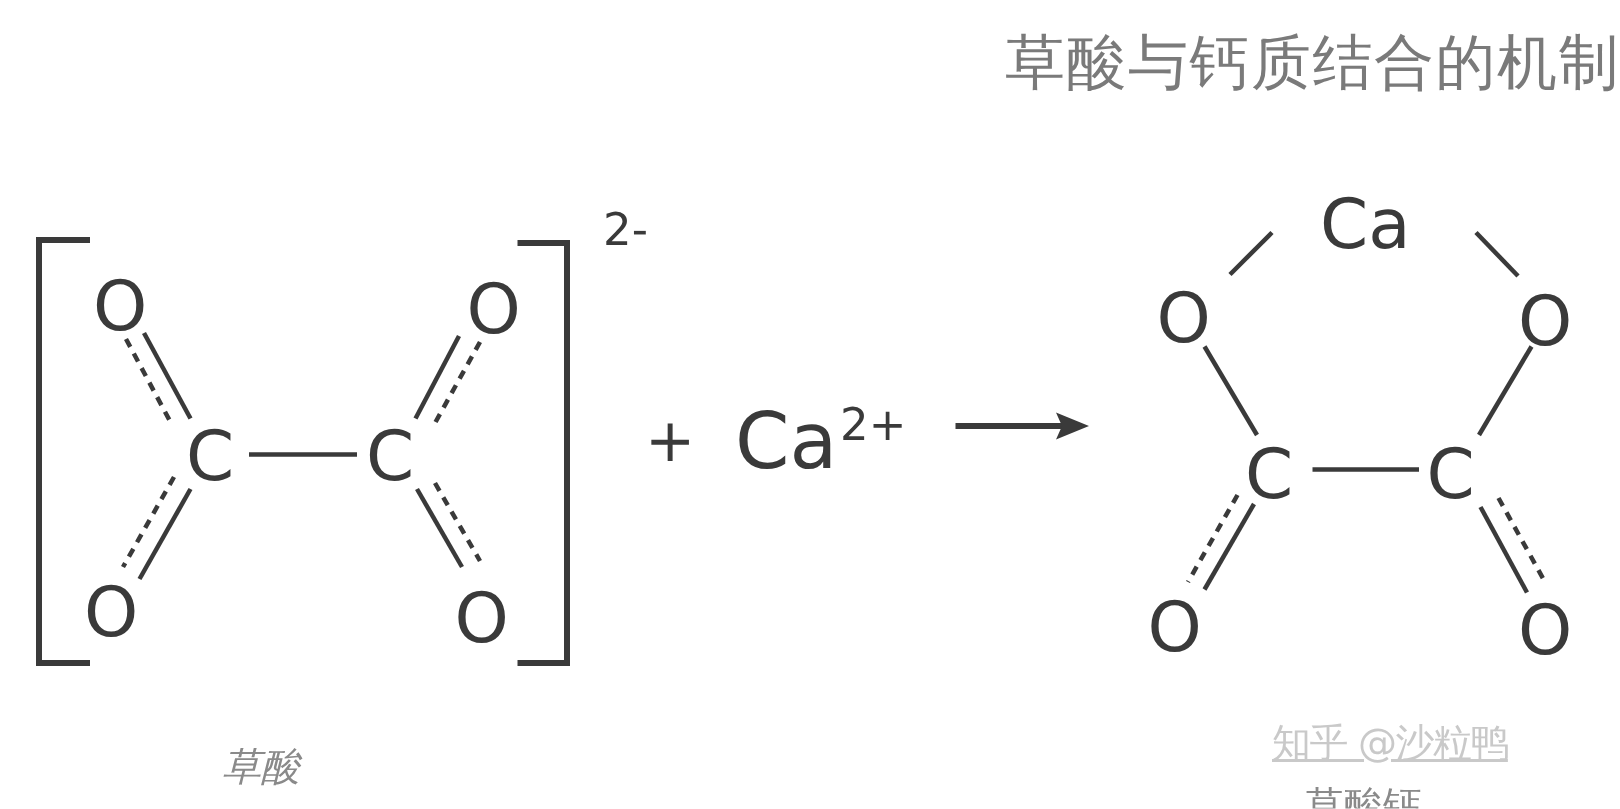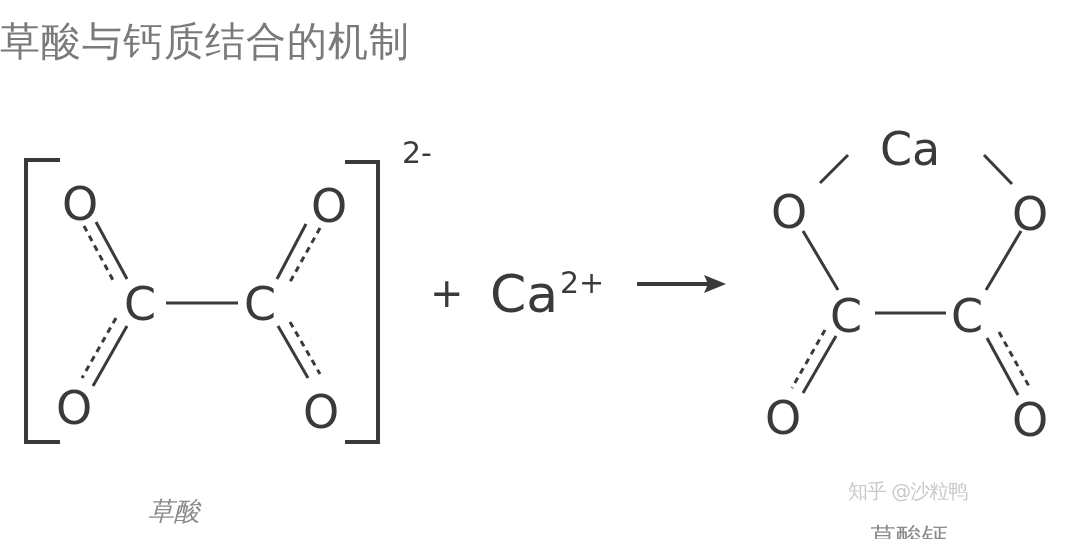--- a/index.html
+++ b/index.html
@@ -1,24 +1,24 @@
 <!DOCTYPE html>
 <html><head>
 <meta charset="utf-8">
 <style>
   html, body { margin:0; padding:0; background:#ffffff; }
   body { width:1080px; height:539px; position:relative; overflow:hidden;
          font-family:"DejaVu Sans", "Liberation Sans", sans-serif; color:#3a3a3a; }
-  .title { position:absolute; left:0; width:1080px; top:14px; text-align:left;
+  .title { position:absolute; left:0; width:1080px; top:14px; text-align:right;
            font-size:40px; color:#7a7a7a; letter-spacing:1px; }
   svg.diagram { position:absolute; left:0; top:0; }
   .atom { font-family:"DejaVu Sans", sans-serif; fill:#3a3a3a; }
   .caption { position:absolute; font-size:26px; color:#8a8a8a; }
-  .watermark { position:absolute; left:848px; top:478px; font-size:20px; color:#b8b8b8;
-               opacity:0.75; letter-spacing:-1px; }
+  .watermark { position:absolute; left:848px; top:478px; font-size:26px; color:#b8b8b8;
+               opacity:0.75; letter-spacing:-1px;text-decoration:underline; }
 </style>
 </head>
 <body>
 
 <div class="title">草酸与钙质结合的机制</div>
 
 <svg class="diagram" width="1080" height="539" viewBox="0 0 1080 539">
 
   <g stroke="#3a3a3a" stroke-width="4" fill="none">
     <polyline points="60,160 26,160 26,442 60,442"></polyline>

